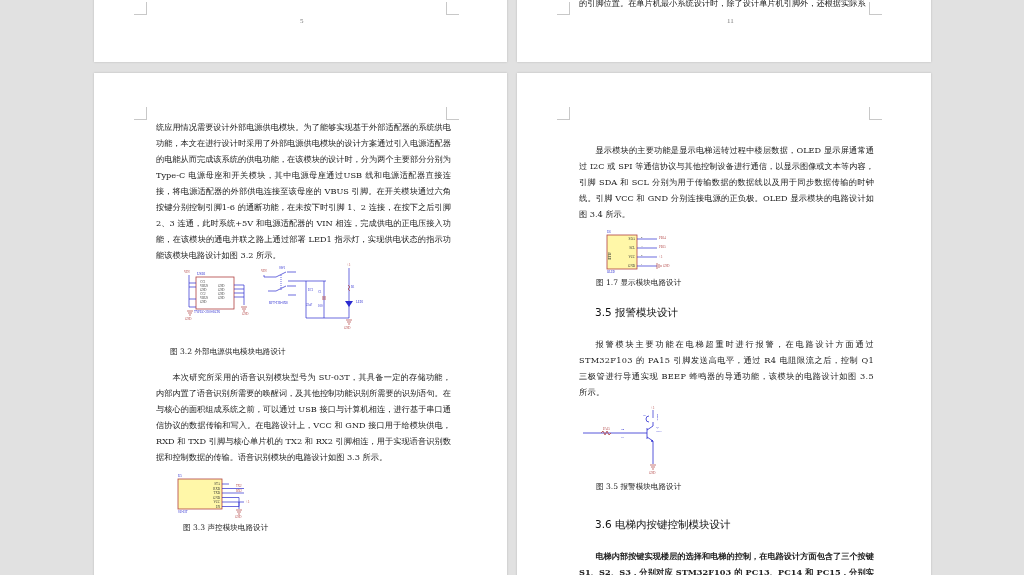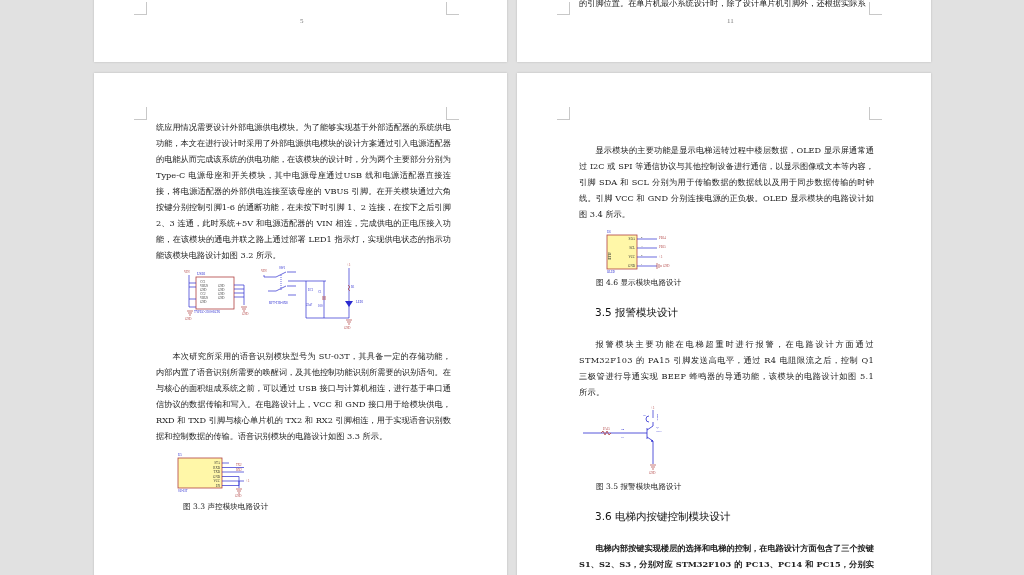--- a/index.html
+++ b/index.html
@@ -97,20 +97,21 @@
         <path d="M166 34 H170 M166 36 H170" stroke="#b04040" stroke-width="0.8"></path>
         <path d="M192 22 L194 24 L192 26 L194 28" stroke="#b04040" stroke-width="0.7" fill="none"></path>
         <text x="195" y="25" font-size="3" fill="#2b2bd0">R1</text>
         <polygon points="189,38 197,38 193,44" fill="#2b2bd0"></polygon>
         <text x="200" y="40" font-size="3" fill="#2b2bd0">LED1</text>
         <text x="191" y="3" font-size="3" fill="#b04040">+5</text>
         <path d="M190 57 H196 M191 59 H195 M192 61 H194" stroke="#b04040" stroke-width="0.7"></path>
         <text x="188" y="66" font-size="3" fill="#b04040">GND</text>
       </svg>
     </div>
+    <p class="caption" style="margin:2px 0 12px 14px;">图 3.2  外部电源供电模块电路设计</p>
 
     <p class="para indent" style="margin-top:3px;">本次研究所采用的语音识别模块型号为 SU-03T，其具备一定的存储功能，内部内置了语音识别所需要的唤醒词，及其他控制功能识别所需要的识别语句。在与核心的面积组成系统之前，可以通过 USB 接口与计算机相连，进行基于串口通信协议的数据传输和写入。在电路设计上，VCC 和 GND 接口用于给模块供电，RXD 和 TXD 引脚与核心单片机的 TX2 和 RX2 引脚相连，用于实现语音识别数据和控制数据的传输。语音识别模块的电路设计如图 3.3 所示。</p>
 
     <div class="fig" style="height:48px;margin-top:6px;">
       <svg width="295" height="48" viewBox="0 0 295 48">
         <text x="22" y="6" font-size="3.2" fill="#2b2bd0">U5</text>
         <rect x="22" y="8" width="44" height="30" fill="#fff7a8" stroke="#b04040" stroke-width="0.8"></rect>
         <text x="22" y="42" font-size="3" fill="#2b2bd0">SU-03T</text>
         <g font-size="3.2" fill="#333" text-anchor="end">
           <text x="64" y="14">STA</text>
@@ -161,24 +162,24 @@
         <g stroke="#2b2bd0" stroke-width="0.7" fill="none">
           <path d="M58 11 H78 M58 20 H78 M58 29 H78 M58 38 H78"></path>
         </g>
         <text x="80" y="11" font-size="3" fill="#b04040">PB14</text>
         <text x="80" y="20" font-size="3" fill="#b04040">PB15</text>
         <text x="80" y="30" font-size="3" fill="#b04040">+5</text>
         <path d="M78 35 V41 M80 36 V40 M82 37 V39" stroke="#b04040" stroke-width="0.7"></path>
         <text x="84" y="39" font-size="3" fill="#b04040">GND</text>
       </svg>
     </div>
-    <p class="caption" style="margin:4px 0 12px 17px;">图 4.6  显示模块电路设计</p>
+    <p class="caption" style="margin:4px 0 12px 17px;">图 1.7  显示模块电路设计</p>
 
     <p class="heading">3.5  报警模块设计</p>
-    <p class="para indent" style="margin-top:3px;letter-spacing:0.3px;">报警模块主要功能在电梯超重时进行报警，在电路设计方面通过 STM32F103 的 PA15 引脚发送高电平，通过 R4 电阻限流之后，控制 Q1 三极管进行导通实现 BEEP 蜂鸣器的导通功能，该模块的电路设计如图 5.1 所示。</p>
+    <p class="para indent" style="margin-top:3px;letter-spacing:0.3px;">报警模块主要功能在电梯超重时进行报警，在电路设计方面通过 STM32F103 的 PA15 引脚发送高电平，通过 R4 电阻限流之后，控制 Q1 三极管进行导通实现 BEEP 蜂鸣器的导通功能，该模块的电路设计如图 3.5 所示。</p>
 
     <div class="fig" style="height:70px;margin-top:6px;">
       <svg width="295" height="70" viewBox="0 0 295 70">
         <text x="72" y="3" font-size="3" fill="#b04040">+5</text>
         <path d="M74 4 V12" stroke="#2b2bd0" stroke-width="0.7"></path>
         <path d="M70 10 a3 3 0 1 0 0 6" stroke="#2b2bd0" stroke-width="0.8" fill="none"></path>
         <text x="64" y="10" font-size="2.8" fill="#2b2bd0">B1</text>
         <text x="78" y="8" font-size="2.6" fill="#2b2bd0" transform="rotate(90 78 8)">BEEP</text>
         <g stroke="#2b2bd0" stroke-width="0.8" fill="none">
           <path d="M74 16 V20 L68 24 M68 22 V33 M68 31 L74 35 V58"></path>
@@ -188,18 +189,18 @@
         <circle cx="73" cy="35" r="0.9" fill="#2b2bd0"></circle>
         <text x="24" y="24" font-size="3.2" fill="#b04040">PA15</text>
         <text x="42" y="24" font-size="2.8" fill="#2b2bd0">R4</text>
         <text x="42" y="32" font-size="2.8" fill="#2b2bd0">1k</text>
         <text x="77" y="22" font-size="2.8" fill="#2b2bd0">Q1</text>
         <text x="77" y="26" font-size="2.8" fill="#2b2bd0">NPN</text>
         <path d="M71 59 H77 M72 61 H76 M73 63 H75" stroke="#b04040" stroke-width="0.7"></path>
         <text x="70" y="68" font-size="3" fill="#b04040">GND</text>
       </svg>
     </div>
-    <p class="caption" style="margin:6px 0 16px 17px;">图 3.5  报警模块电路设计</p>
+    <p class="caption" style="margin:6px 0 24px 17px;">图 3.5  报警模块电路设计</p>
 
     <p class="heading">3.6  电梯内按键控制模块设计</p>
     <p class="para indent" style="margin-top:3px;font-weight:bold;">电梯内部按键实现楼层的选择和电梯的控制，在电路设计方面包含了三个按键 S1、S2、S3，分别对应 STM32F103 的 PC13、PC14 和 PC15，分别实现 1 楼 2 楼和 3 楼的楼层选择，在按键按下之后，对应的引角由高电平下拉为低电平，完成触发工作，模块的电路设计如图 3.6 所示。</p>
   </div>
 </div>
 
 </body></html>

